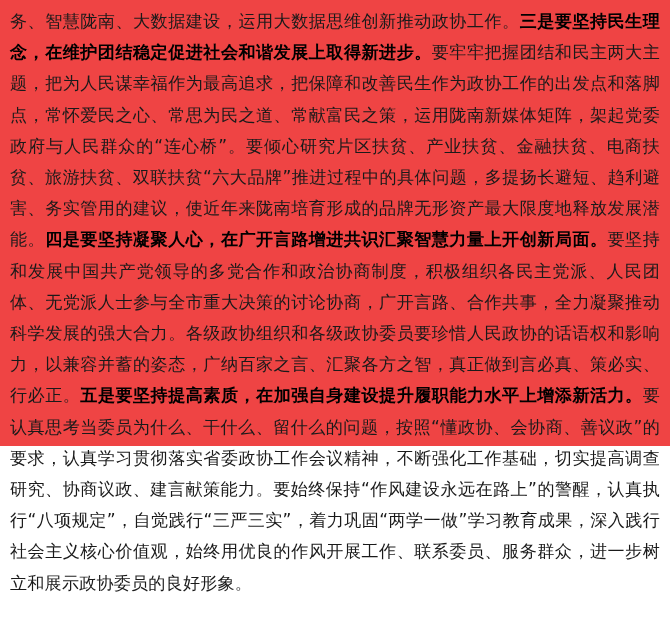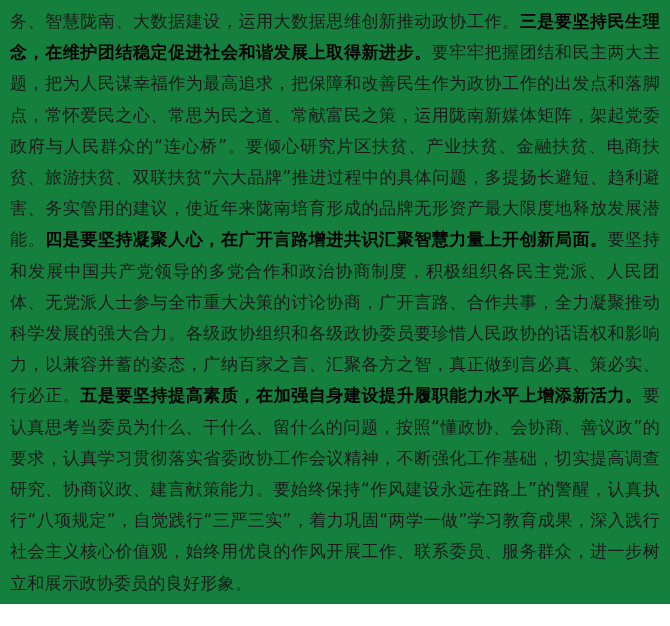--- a/index.html
+++ b/index.html
@@ -8,24 +8,24 @@
     background: #ffffff;
   }
   body {
     width: 670px;
     height: 626px;
     overflow: hidden;
     font-family: "DejaVu Sans", sans-serif;
   }
   #page {
     width: 670px;
-    height: 604px;
+    height: 446px;
     box-sizing: border-box;
     padding: 6px 10px 6px 10px;
-    background: #15803d;
+    background: #ef4444;
     position: relative;
   }
   .doc-body {
     font-size: 17.1px;
     line-height: 31.2px;
     color: #1a1a1a;
     text-align: justify;
     text-justify: inter-ideograph;
     letter-spacing: 0.2px;
   }

